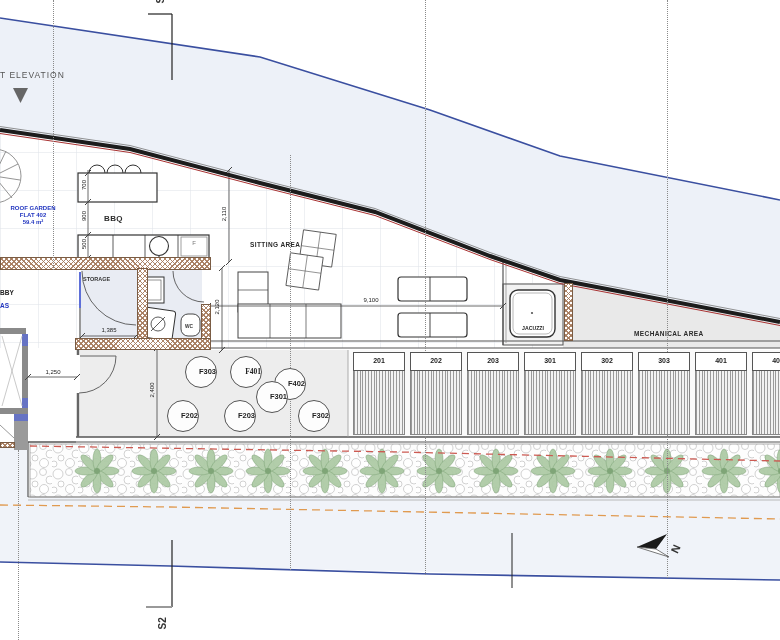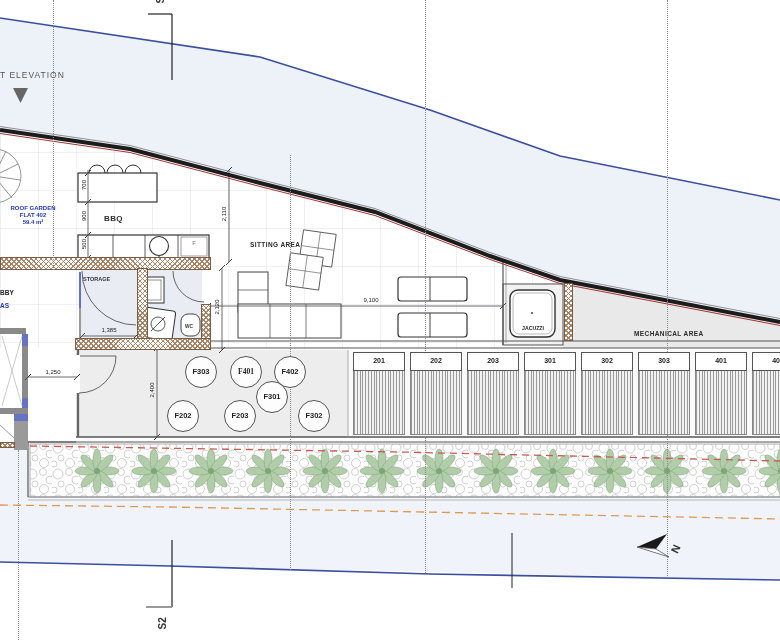--- a/index.html
+++ b/index.html
@@ -15,21 +15,21 @@
   .hatch{position:absolute;border:1px solid #7a5c44;
      background:
        repeating-linear-gradient(45deg,rgba(165,121,90,.9) 0 1px,transparent 1px 3.5px),
        repeating-linear-gradient(-45deg,rgba(165,121,90,.9) 0 1px,transparent 1px 3.5px),#fff;}
   .dotv{position:absolute;width:0;border-left:1.2px dotted #8a8a8a;}
   .panel-h{position:absolute;height:19px;width:52px;background:#fff;border:1.2px solid #555;
      font-size:7px;font-weight:bold;color:#222;text-align:center;line-height:16px;}
   .panel-b{position:absolute;height:64px;width:52px;border:1px solid #888;border-top:none;
      background:repeating-linear-gradient(90deg,#9a9a9a 0 1px,#f2f2f2 1px 2.8px);}
   .fcirc{position:absolute;width:32px;height:32px;border:1.4px solid #555;border-radius:50%;
-     background:#fdfdfd;font-size:7.5px;font-weight:bold;color:#222;text-align:center;line-height:30px;}
+     background:#fdfdfd;font-size:7.5px;font-weight:bold;color:#222;text-align:right;line-height:30px;}
   .sec{font-size:10px;font-weight:bold;color:#333;}
 </style>
 </head>
 <body>
 
 <div id="stage">
 
   <svg id="vec" width="780" height="640" viewBox="0 0 780 640">
     <defs>
       <pattern id="gridP" width="38" height="38" patternUnits="userSpaceOnUse">
@@ -299,18 +299,18 @@
     <div class="panel-b" style="left: 581px; top: 371px;"></div>
     <div class="panel-h" style="left: 581px; top: 352px;">302</div>
     <div class="panel-b" style="left: 638px; top: 371px;"></div>
     <div class="panel-h" style="left: 638px; top: 352px;">303</div>
     <div class="panel-b" style="left: 695px; top: 371px;"></div>
     <div class="panel-h" style="left: 695px; top: 352px;">401</div>
     <div class="panel-b" style="left: 752px; top: 371px;"></div>
     <div class="panel-h" style="left: 752px; top: 352px;">402</div>
     <div class="fcirc" style="left: 185px; top: 356px;">F303</div>
     <div class="fcirc" style="left: 230px; top: 356px; font-family: Liberation Serif, serif;">F401</div>
-    <div class="fcirc" style="left: 274px; top: 356px;">F402</div>
+    <div class="fcirc" style="left: 274px; top: 368px;">F402</div>
     <div class="fcirc" style="left: 167px; top: 400px;">F202</div>
     <div class="fcirc" style="left: 224px; top: 400px;">F203</div>
     <div class="fcirc" style="left: 256px; top: 381px;">F301</div>
     <div class="fcirc" style="left: 298px; top: 400px;">F302</div>
   </div>
 
 </body></html>

